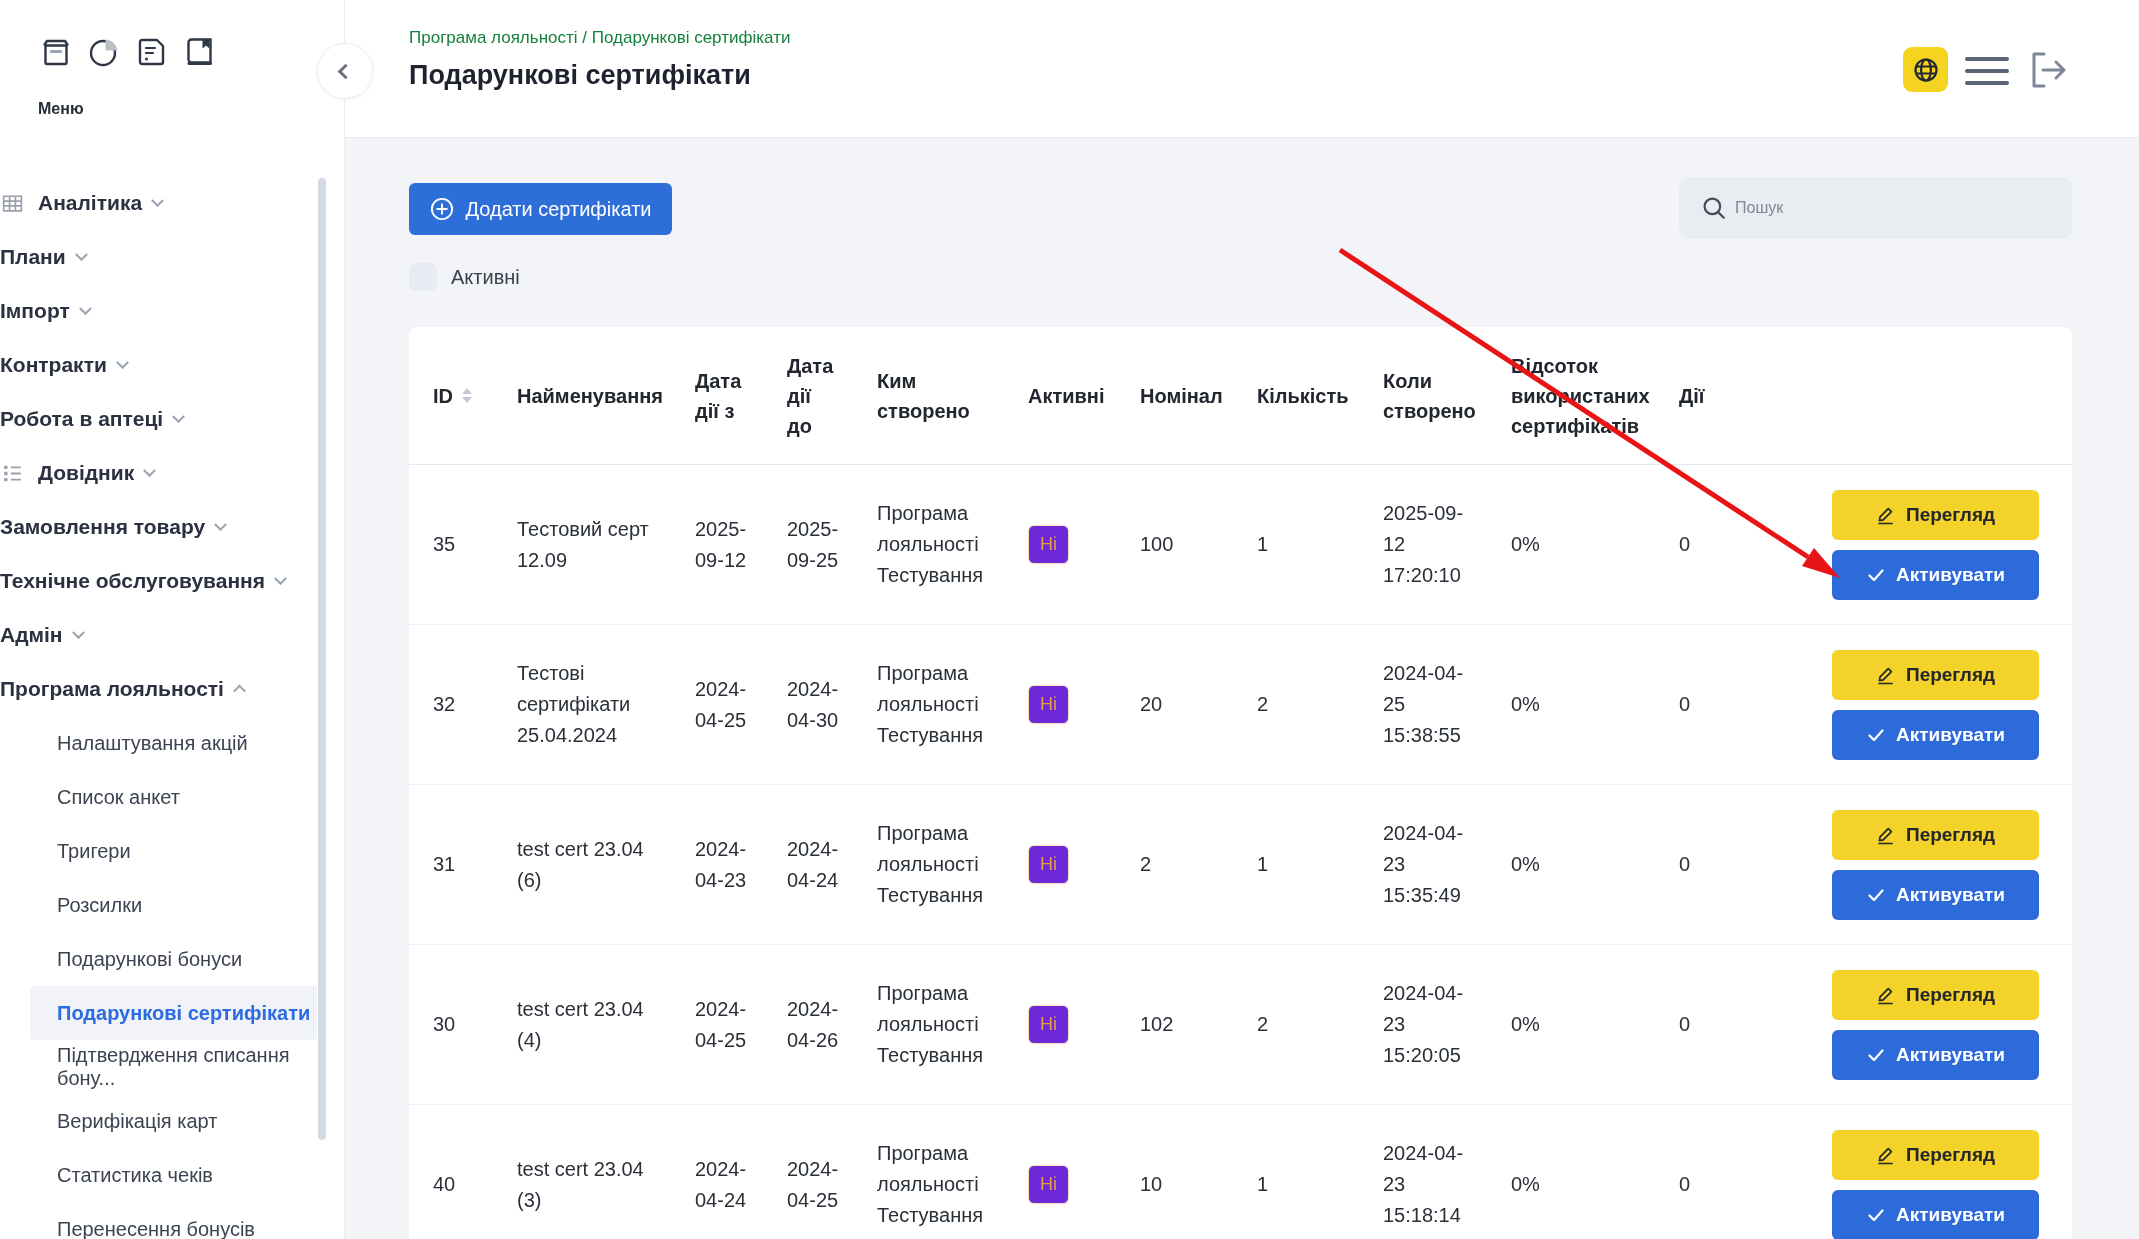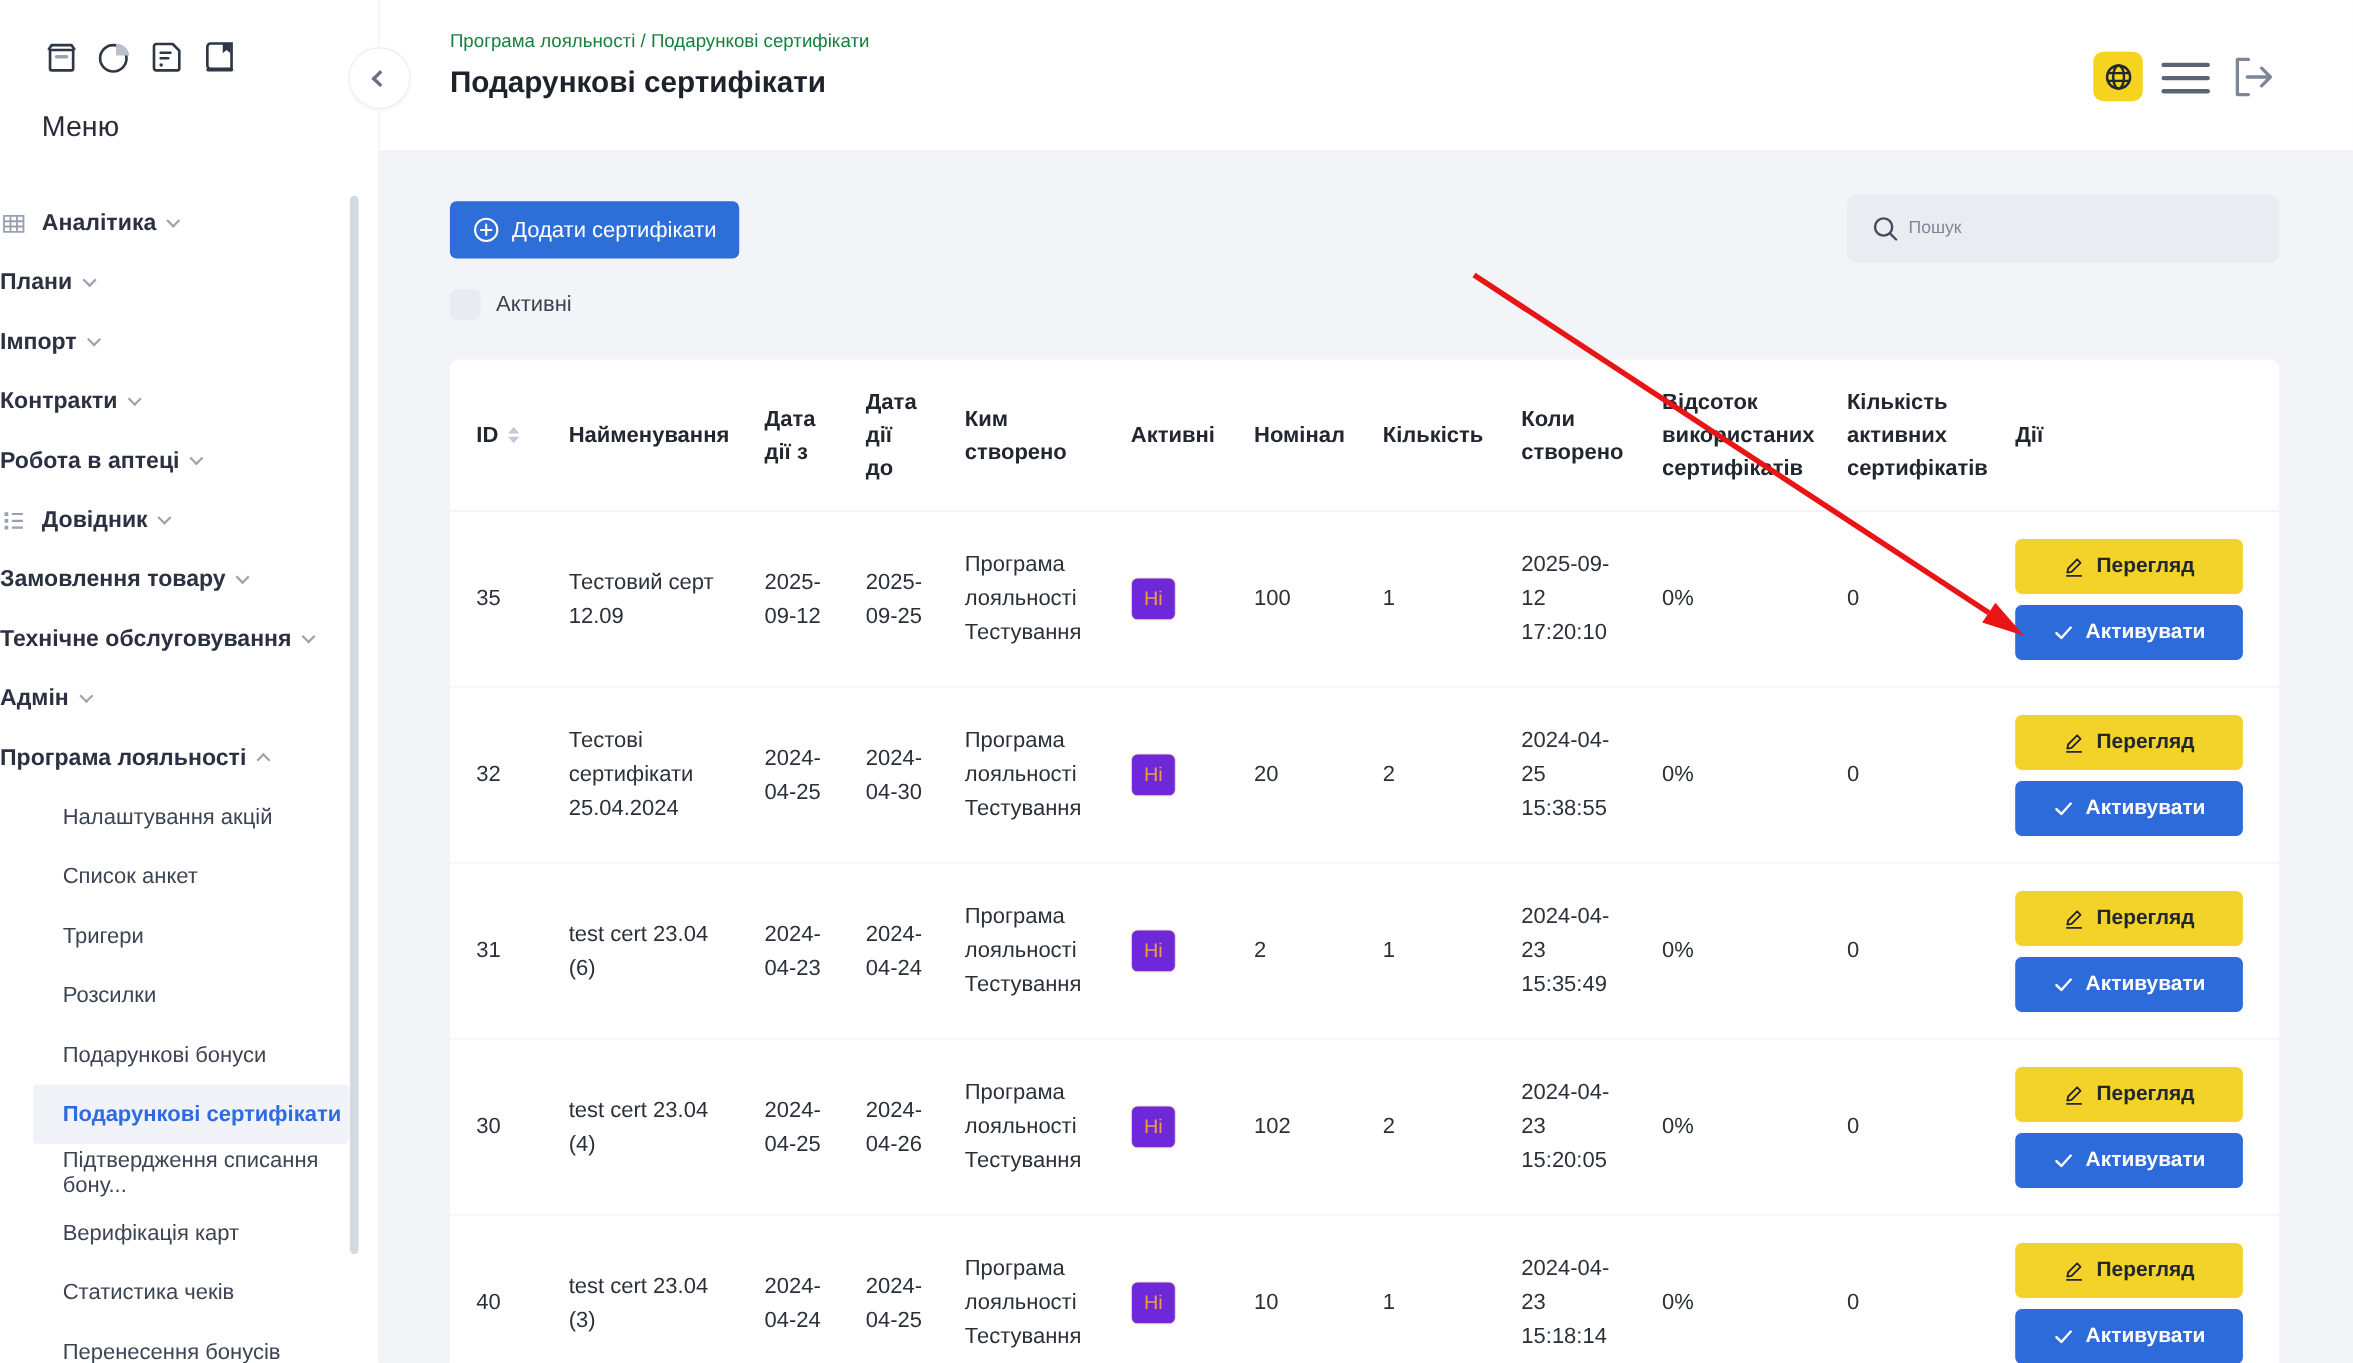--- a/index.html
+++ b/index.html
@@ -5,21 +5,21 @@
   * { margin:0; padding:0; box-sizing:border-box; }
   html,body { width:2139px; height:1239px; overflow:hidden; background:#fff;
     font-family:"Liberation Sans", sans-serif; }
   .app { position:relative; width:2139px; height:1239px; }
 
   
   .sidebar { position:absolute; left:0; top:0; width:345px; height:1239px;
     background:#fff; border-right:1px solid #ebedf1; }
   .top-icons { position:absolute; left:38px; top:34px; display:flex; gap:12px; }
   .top-icons .ic { width:36px; height:36px; display:flex; align-items:center; justify-content:center; cursor:pointer; }
-  .menu-title { position:absolute; left:38px; top:100px; font-size:26px; font-weight:400; color:#262c38; }
+  .menu-title { position:absolute; left:38px; top:100px; font-size:16px; font-weight:700; color:#262c38; }
   .nav { position:absolute; left:0; top:176px; right:0; }
   .nav-item { height:54px; display:flex; align-items:center; 
     font-size:21px; font-weight:700; color:#2b3140; cursor:pointer; }
   .nav-icon { width:25px; height:25px; margin-right:13px; display:inline-flex; }
   .chev { width:9px; height:9px; border-right:2px solid #9aa3b0; border-bottom:2px solid #9aa3b0;
     margin-left:11px; transform:rotate(45deg) translate(-2px,-2px); }
   .chev.up { transform:rotate(-135deg) translate(-1px,-1px); }
   .subnav-item { height:54px; display:flex; align-items:center; padding-left:57px;
     font-size:20px; font-weight:400; color:#3c4452; cursor:pointer; }
   .subnav-item.active { margin-left:30px; margin-right:27px; padding-left:27px;
@@ -332,24 +332,20 @@
   <div class="cell c8">
     <span class="col-label">Коли створено</span>
 
   </div>
 
   <div class="cell c9">
     <span class="col-label">Відсоток використаних сертифікатів</span>
 
   </div>
 
-  <div class="cell c10">
-    <span class="col-label">Кількість активних сертифікатів</span>
-
-  </div>
 
   <div class="cell c11">
     <span class="col-label">Дії</span>
 
   </div>
 </div>
       <div class="tbody">
   <div class="trow">
     <div class="cell c0">
               <span>35</span>

